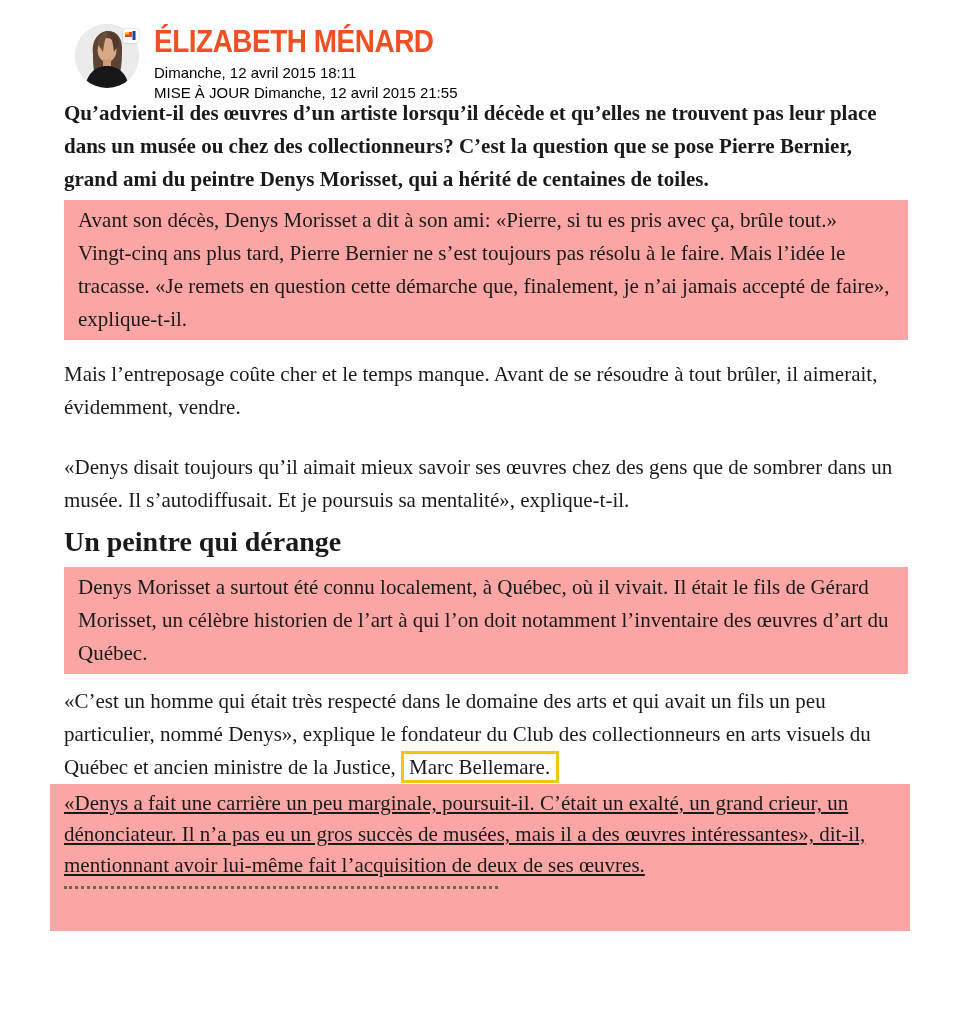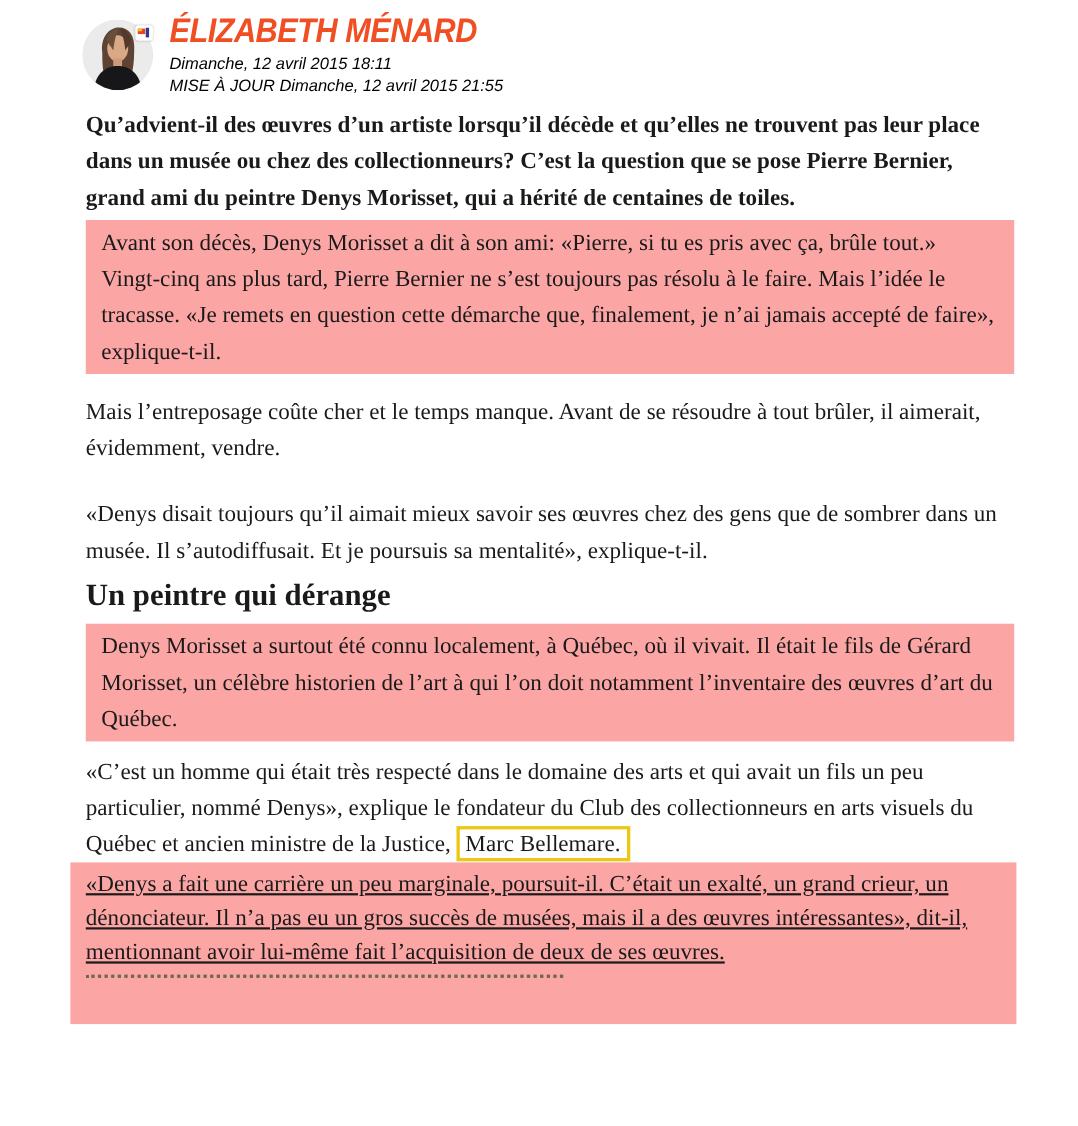--- a/index.html
+++ b/index.html
@@ -6,21 +6,21 @@
   .page{
     position:relative;
     width:980px;height:1024px;
     background:#ffffff;
     overflow:hidden;
     font-family:"Liberation Serif","DejaVu Serif",serif;
     color:#1a1a1a;
   }
 
   
-  .byline{position:absolute;top:10px;left:75px;display:flex;align-items:center;font-style:italic;}
+  .byline{position:absolute;top:24px;left:75px;display:flex;align-items:flex-start;}
   .avatar-wrap{position:relative;width:64px;height:64px;flex:0 0 auto;cursor:pointer;}
   .avatar{
     width:64px;height:64px;border-radius:50%;overflow:hidden;
     background:#ececec;box-shadow:0 0 0 1px rgba(0,0,0,.06) inset;
   }
   .badge{
     position:absolute;top:5px;right:0;
     width:16px;height:14px;background:#ffffff;border-radius:3px;
     box-shadow:0 0 2px rgba(0,0,0,.25);
     display:flex;align-items:center;justify-content:center;
@@ -34,21 +34,21 @@
     letter-spacing:-0.5px;
     cursor:pointer;
   }
   .meta{
     font-family:"Liberation Sans","DejaVu Sans",sans-serif;
     font-size:15px;line-height:20px;color:#000000;
   }
   .meta.first{margin-top:5px;}
 
   
-  .article{position:absolute;top:97px;left:78px;width:844px;}
+  .article{position:absolute;top:97px;left:64px;width:844px;}
   .article p{margin:0;font-size:21px;line-height:33px;}
   .lead{font-weight:700;margin-bottom:4px !important;}
   .p2{margin-top:18px !important;}
   .p3{margin-top:27px !important;}
   .subhead{
     font-size:28px;line-height:24px;font-weight:700;
     margin:13px 0 13px 0;
   }
   .hl{
     background:#fca5a5;

